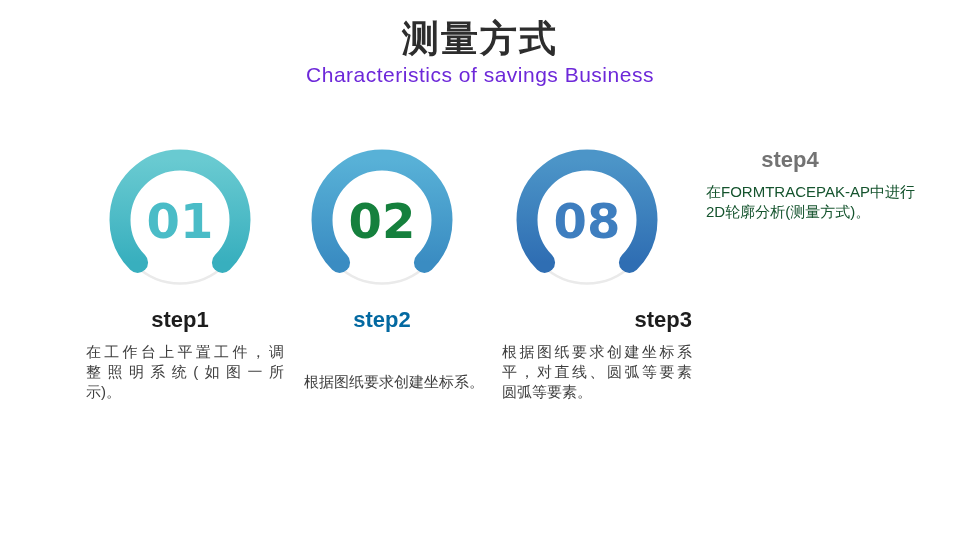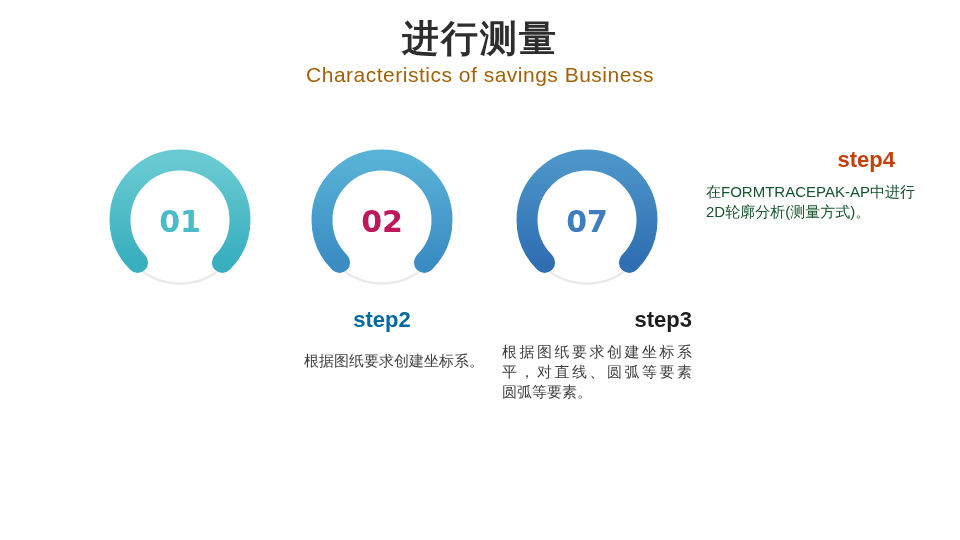--- a/index.html
+++ b/index.html
@@ -20,104 +20,110 @@
   .step{position:absolute;top:140px;width:210px;}
   .step-1{left:75px;}
   .step-2{left:277px;}
   .step-3{left:482px;}
   .step-4{left:685px;}
   .ringwrap{position:relative;width:160px;height:160px;margin:0 auto;}
   .ringwrap svg{display:block;}
   .num{
     position:absolute;top:0;left:0;width:160px;height:160px;
     display:flex;align-items:center;justify-content:center;
-    font-family:"DejaVu Sans",sans-serif;font-size:30px;font-weight:700;
+    font-family:"DejaVu Sans",sans-serif;font-size:48px;font-weight:700;
     letter-spacing:0px;padding-top:2px;box-sizing:border-box;
   }
   .label{
     margin-top:7px;text-align:center;font-size:22px;font-weight:600;
     color:#1d1d1d;line-height:26px;
   }
   .body{font-size:15px;line-height:20px;color:#3e3e3e;margin-top:9px;}
   .body .line{white-space:nowrap;}
   .body .j{white-space:normal;text-align:justify;text-align-last:justify;}
   .step-1 .body{width:198px;margin-left:11px;}
-  .step-2 .body{width:205px;margin-left:27px;margin-top:18px;}
+  .step-2 .body{width:205px;margin-left:27px;margin-top:39px;}
   .step-3 .body{width:190px;margin-left:20px;}
   .step-4 .body{width:236px;margin-left:21px;}
 </style>
 </head>
 <body>
 
 <div class="slide">
 
   <div class="header">
-    <h1 class="title" style="color: rgb(45, 45, 45);">进行测量</h1>
-    <p class="subtitle" style="color: #a16207;">Characteristics of savings Business</p>
+    <h1 class="title" style="color: rgb(45, 45, 45);">测量方式</h1>
+    <p class="subtitle" style="color: #6d28d9;">Characteristics of savings Business</p>
   </div>
 
   <div class="step step-1">
     <div class="ringwrap">
       <svg width="160" height="160" viewBox="0 0 160 160">
         <defs>
           <linearGradient id="grad0" x1="0" y1="0" x2="0" y2="1">
             <stop class="stop-top" offset="0" stop-color="#69CAD1"></stop>
             <stop class="stop-bottom" offset="1" stop-color="#38AFBE"></stop>
           </linearGradient>
         </defs>
         <circle class="track" cx="80" cy="80" r="63.5" fill="none" stroke-width="2.5" stroke="#eaeaea"></circle>
         <path class="arc" d="M 37.6 122.4 A 60 60 0 1 1 122.4 122.4" fill="none" stroke="url(#grad0)" stroke-width="21" stroke-linecap="round"></path>
       </svg>
       <div class="num" style="color: rgb(74, 188, 199);">01</div>
     </div>
+    <div class="label" style="color: rgb(29, 29, 29);">step1</div>
+    <div class="body" style="color: rgb(62, 62, 62);">
+      <div class="line j">在工作台上平置工件，调</div>
+      <div class="line j">整照明系统(如图一所</div>
+      <div class="line">示)。</div>
+    </div>
   </div>
 
   <div class="step step-2">
     <div class="ringwrap">
       <svg width="160" height="160" viewBox="0 0 160 160">
         <defs>
           <linearGradient id="grad1" x1="0" y1="0" x2="0" y2="1">
             <stop class="stop-top" offset="0" stop-color="#58B1D7"></stop>
             <stop class="stop-bottom" offset="1" stop-color="#3A8CC2"></stop>
           </linearGradient>
         </defs>
         <circle class="track" cx="80" cy="80" r="63.5" fill="none" stroke-width="2.5" stroke="#eaeaea"></circle>
         <path class="arc" d="M 37.6 122.4 A 60 60 0 1 1 122.4 122.4" fill="none" stroke="url(#grad1)" stroke-width="21" stroke-linecap="round"></path>
       </svg>
-      <div class="num" style="color: #be185d;">02</div>
+      <div class="num" style="color: #15803d;">02</div>
     </div>
     <div class="label" style="color: #0369a1;">step2</div>
     <div class="body" style="color: rgb(62, 62, 62);">
       <div class="line">根据图纸要求创建坐标系。</div>
     </div>
   </div>
 
   <div class="step step-3">
     <div class="ringwrap">
       <svg width="160" height="160" viewBox="0 0 160 160">
         <defs>
           <linearGradient id="grad2" x1="0" y1="0" x2="0" y2="1">
             <stop class="stop-top" offset="0" stop-color="#4C95C8"></stop>
             <stop class="stop-bottom" offset="1" stop-color="#2F6EB3"></stop>
           </linearGradient>
         </defs>
         <circle class="track" cx="80" cy="80" r="63.5" fill="none" stroke-width="2.5" stroke="#eaeaea"></circle>
         <path class="arc" d="M 37.6 122.4 A 60 60 0 1 1 122.4 122.4" fill="none" stroke="url(#grad2)" stroke-width="21" stroke-linecap="round"></path>
       </svg>
-      <div class="num" style="color: rgb(62, 126, 191);">07</div>
+      <div class="num" style="color: rgb(62, 126, 191);">08</div>
     </div>
     <div class="label" style="color: rgb(29, 29, 29); text-align: right;">step3</div>
     <div class="body" style="color: rgb(62, 62, 62);">
       <div class="line j">根据图纸要求创建坐标系</div>
       <div class="line j">平，对直线、圆弧等要素</div>
       <div class="line">圆弧等要素。</div>
     </div>
   </div>
 
   <div class="step step-4">
-    <div class="label" style="color: #c2410c; text-align: right;">step4</div>
+    <div class="label" style="color: #737373;">step4</div>
     <div class="body" style="color: #14532d;">
       <div class="line">在FORMTRACEPAK-AP中进行</div>
       <div class="line">2D轮廓分析(测量方式)。</div>
     </div>
   </div>
 
 </div>
 
 </body></html>

